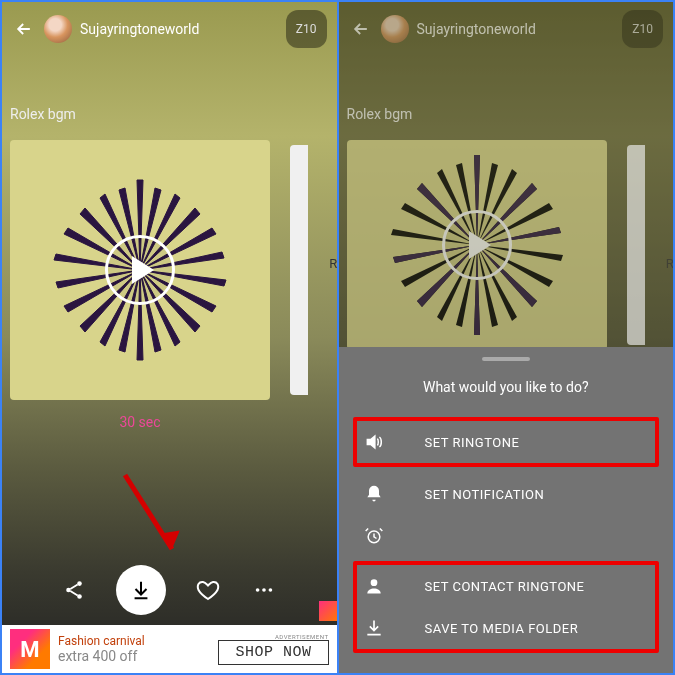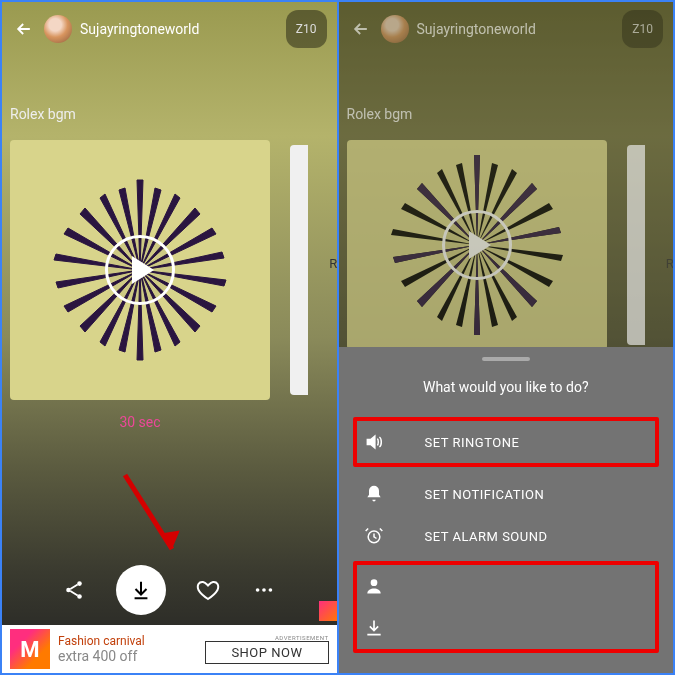--- a/index.html
+++ b/index.html
@@ -32,21 +32,21 @@
     .download-fab { width: 50px; height: 50px; border-radius: 50%; background: #fff; display: flex; align-items: center; justify-content: center; cursor: pointer; }
 
     .arrow-annotation { position: absolute; top: 465px; left: 115px; z-index: 5; pointer-events: none; }
 
     .ad-bar { position: absolute; bottom: 0; left: 0; right: 0; height: 48px; background: #fff; display: flex; align-items: center; padding: 4px 8px; z-index: 3; gap: 8px;}
     .ad-logo { width: 40px; height: 40px; background: linear-gradient(135deg, #ff2e7e 30%, #ff7a00 70%); display: flex; align-items: center; justify-content: center; color: #fff; font-weight: bold; font-size: 22px; }
     .ad-text { flex: 1; min-width: 0; }
     .ad-title { font-size: 12px; color: #c2410c; }
     .ad-sub { font-size: 14px; color: #888; }
     .ad-tag { font-size: 6px; color: #888; letter-spacing: 0.5px; }
-    .ad-btn { border: 1px solid #333; padding: 3px 25px; font-size: 13px; letter-spacing: 0.5px; color: #333; }
+    .ad-btn { border: 1px solid #333; padding: 3px 16px; font-size: 15px; letter-spacing: 0.5px; color: #333; font-family: Liberation Mono, monospace; }
     .ad-mini { position: absolute; right: -2px; bottom: 52px; width: 20px; height: 20px; background: linear-gradient(135deg, #ff2e7e, #ff7a00); z-index:3;}
 
     
     .sheet { position: absolute; bottom: 0; left: 0; right: 0; background: #737373; z-index: 20; padding: 10px 18px 24px; color: #fff; border-radius: 0; }
     .handle { width: 48px; height: 4px; background: #aaa; border-radius: 2px; margin: 0 auto 18px; }
     .sheet-title { text-align: center; font-size: 14px; margin-bottom: 22px; }
     .sheet-item { display: flex; align-items: center; gap: 40px; padding: 10px 6px; cursor: pointer; font-size: 13px; letter-spacing: 0.5px; }
     .sheet-icon { width: 22px; height: 22px; display: flex; align-items: center; justify-content: center; }
     .red-box { border: 4px solid #e00; border-radius: 2px; }
     .box-single { margin: 0 -4px 6px; }
@@ -231,34 +231,35 @@
       <div class="sheet-label">SET NOTIFICATION</div>
     </div>
 
     <div class="sheet-item">
       <div class="sheet-icon">
         <svg width="20" height="20" viewBox="0 0 24 24" fill="none" stroke="#fff" stroke-width="1.8">
             <circle cx="12" cy="13" r="7"></circle>
             <path d="M12 9v4l3 2M5 3L2 6M19 3l3 3"></path>
           </svg>
       </div>
-      <div class="sheet-label">SET ALARM SOUND</div>
     </div>
 
     <div class="red-box box-multi">
       <div class="sheet-item">
         <div class="sheet-icon">
           <svg width="20" height="20" viewBox="0 0 24 24" fill="#fff">
               <circle cx="12" cy="8" r="4"></circle>
               <path d="M4 21c0-4 4-6 8-6s8 2 8 6"></path>
             </svg>
         </div>
+        <div class="sheet-label">SET CONTACT RINGTONE</div>
       </div>
       <div class="sheet-item">
         <div class="sheet-icon">
           <svg width="20" height="20" viewBox="0 0 24 24" fill="none" stroke="#fff" stroke-width="2">
               <path d="M12 3v12M7 10l5 5 5-5M4 20h16"></path>
             </svg>
         </div>
+        <div class="sheet-label">SAVE TO MEDIA FOLDER</div>
       </div>
     </div>
   </div>
 </div>
 
 </body></html>

